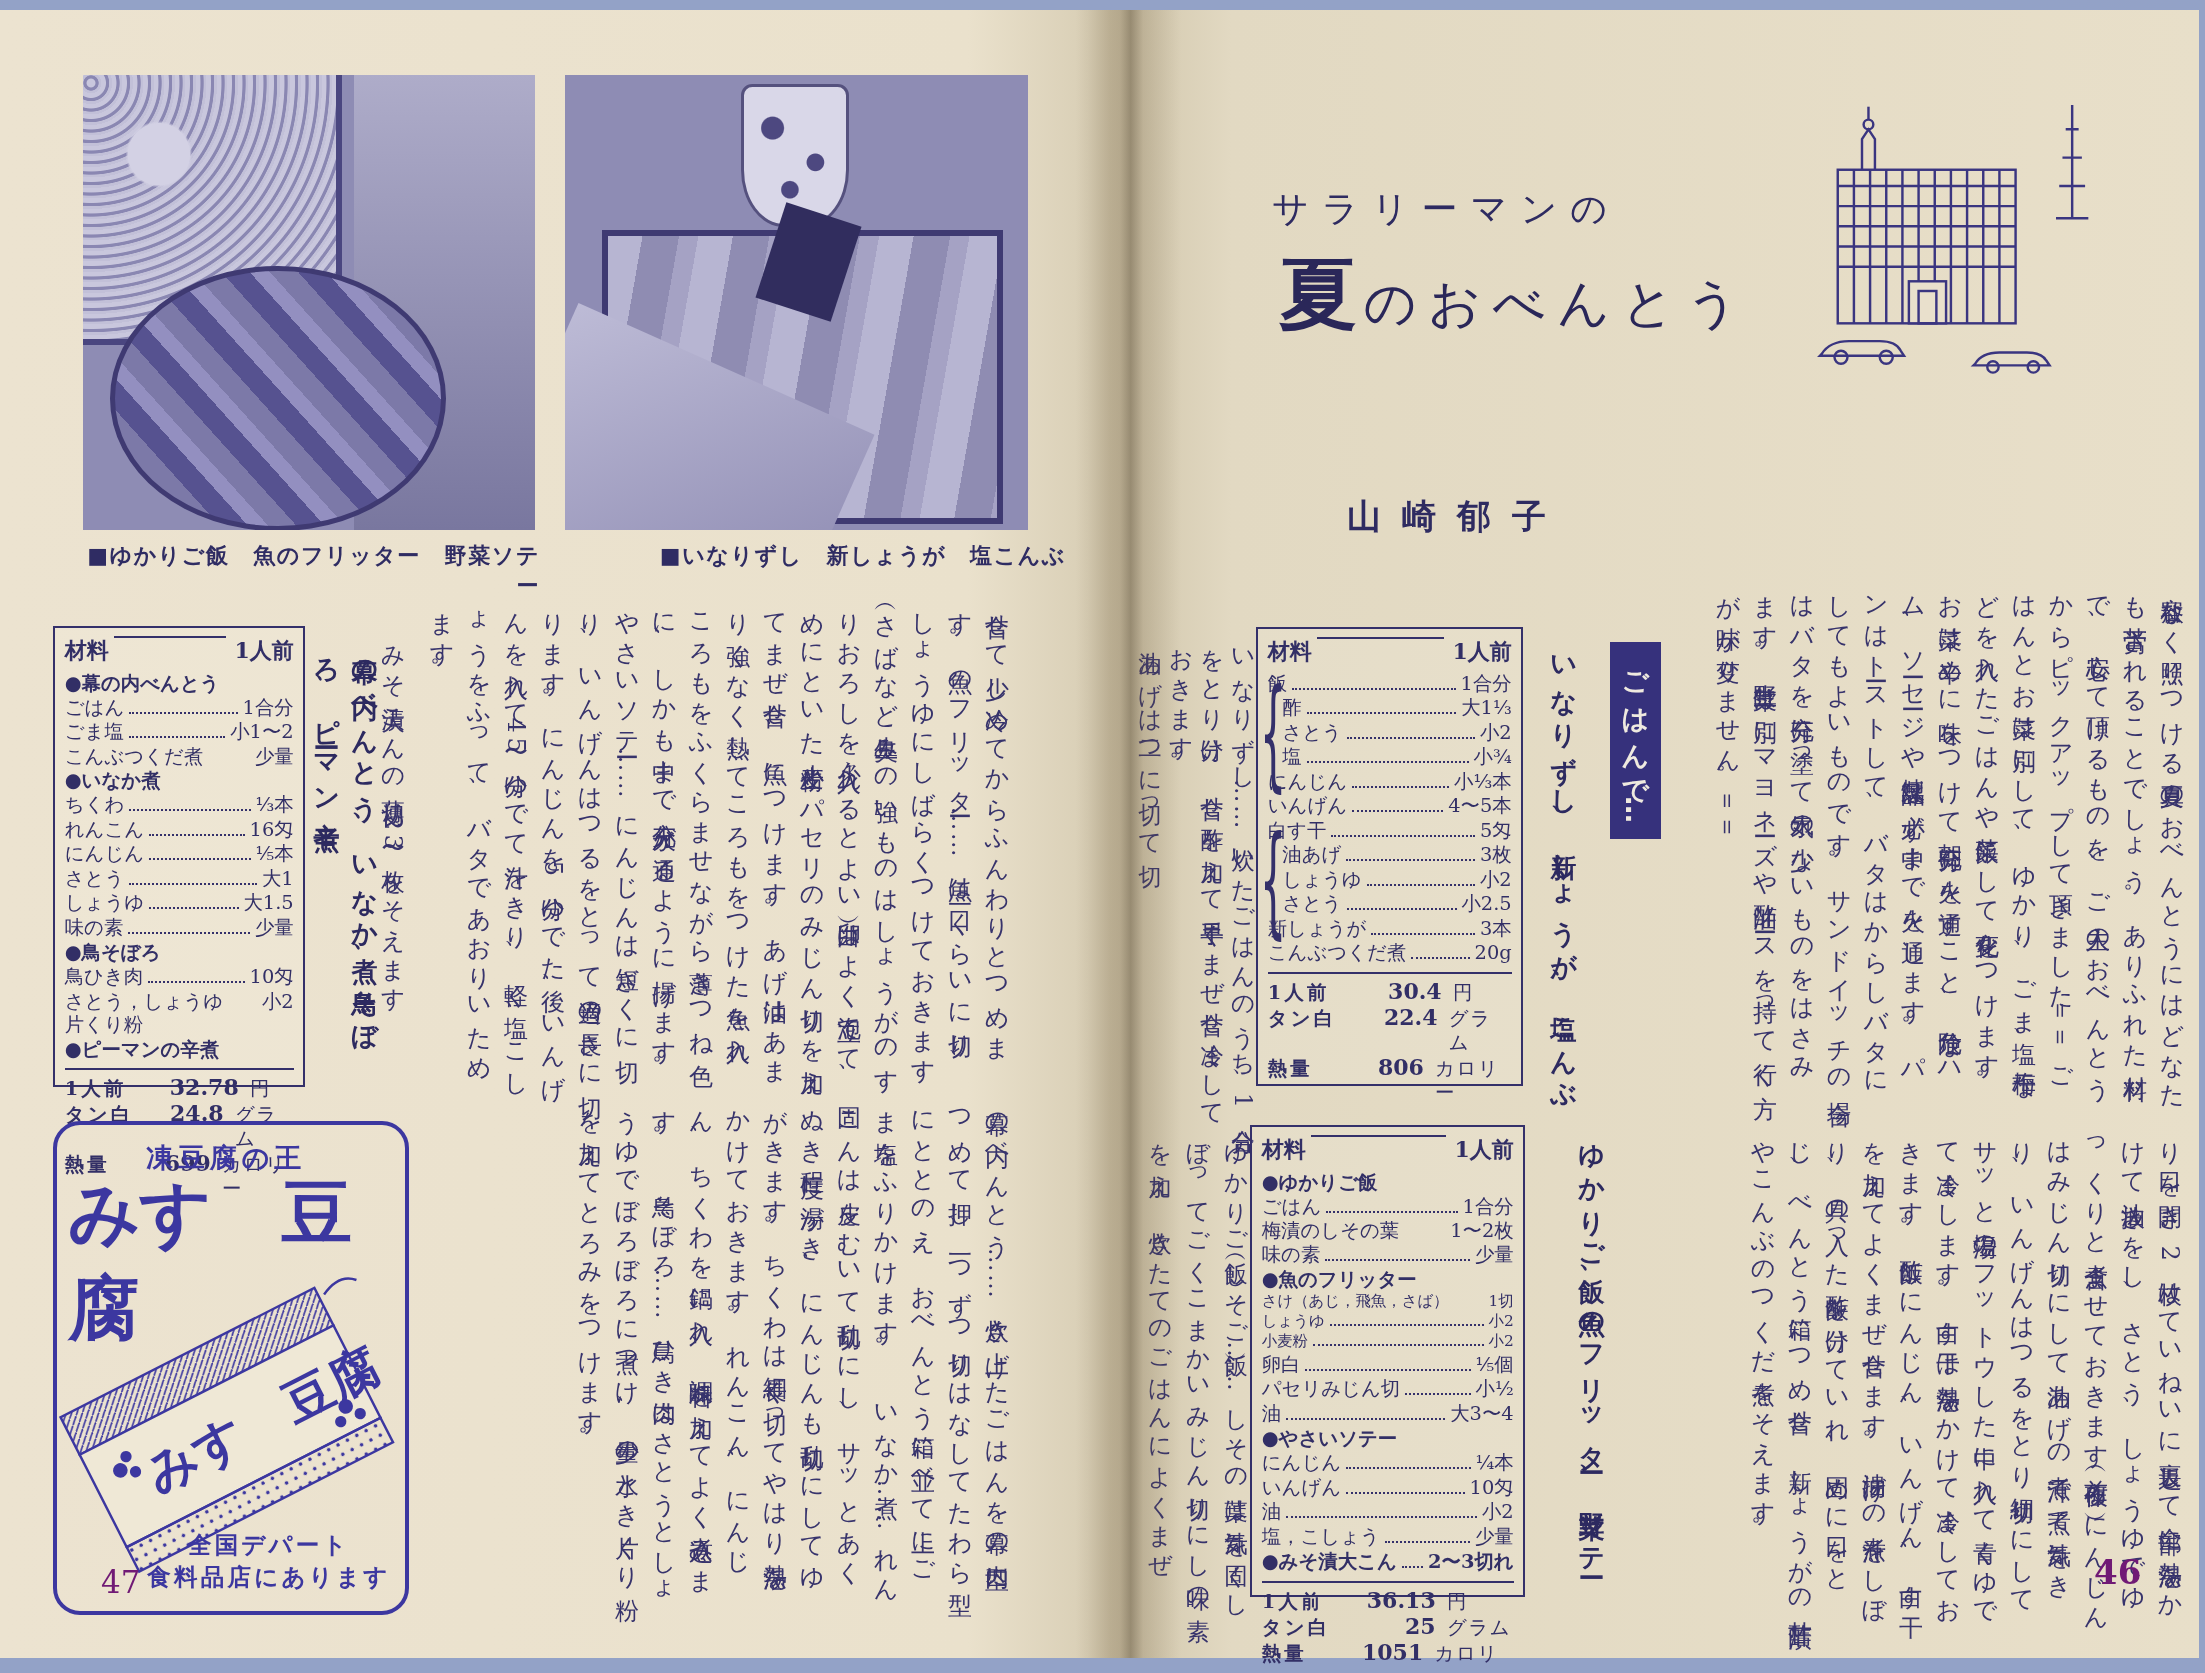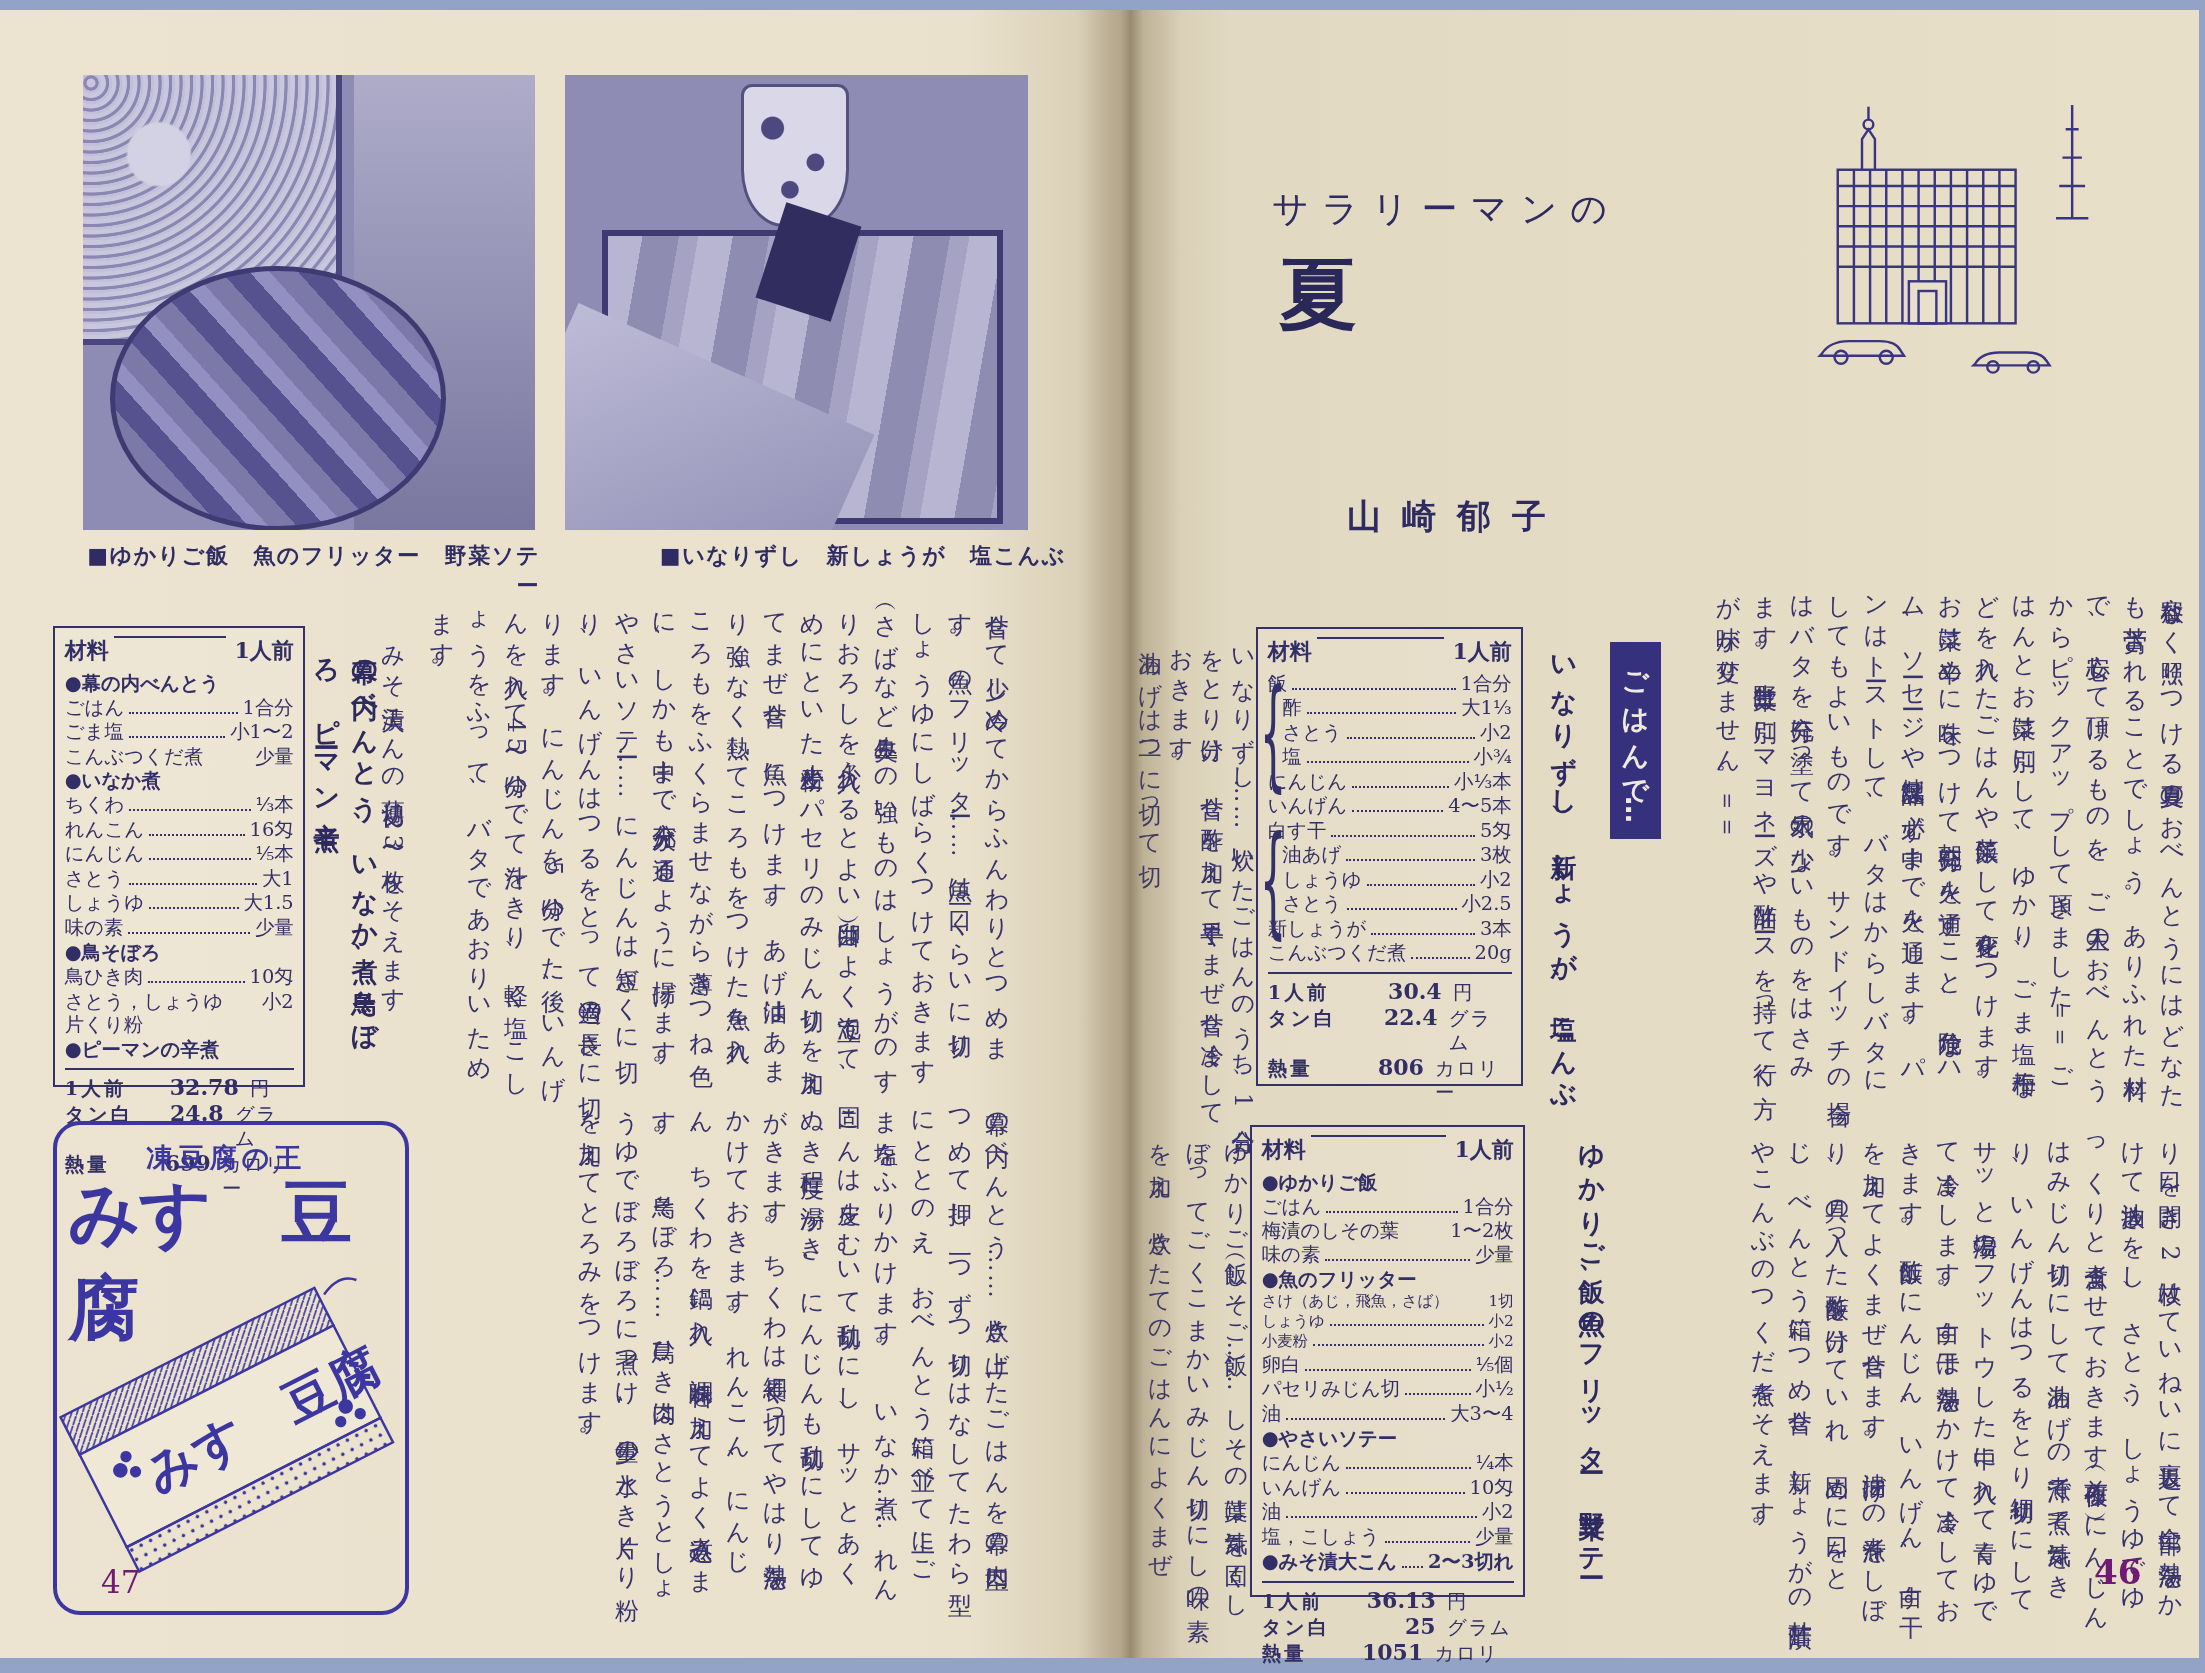--- a/index.html
+++ b/index.html
@@ -214,27 +214,32 @@
       <text x="64" y="86" font-size="62" font-weight="bold" fill="#3c37a0" font-family="DejaVu Serif,serif">みすゞ豆腐</text>
       <circle cx="36" cy="40" r="9" fill="#3c37a0"></circle>
         <circle cx="50" cy="28" r="7" fill="#3c37a0"></circle>
         <circle cx="52" cy="50" r="7" fill="#3c37a0"></circle>
       <circle cx="320" cy="96" r="9" fill="#3c37a0"></circle>
         <circle cx="306" cy="110" r="7" fill="#3c37a0"></circle>
         <circle cx="332" cy="112" r="7" fill="#3c37a0"></circle>
     </g>
     <path d="M330 60 q18 -26 40 -18" stroke="#3c37a0" stroke-width="3" fill="none"></path>
   </svg>
+  <div class="note">
+    <div>全国デパート</div>
+    <div>食料品店にあります</div>
+  </div>
 </div>
 
 <div class="abs pagenum" style="left:101px;top:1564px;">47</div>
 
 <div class="abs title-small" style="left:1272px;top:185px;">サラリーマンの</div>
 <div class="abs title-big" style="left:1279px;top:243px;">
   <span class="first">夏</span>
+  <span class="rest">のおべんとう</span>
 </div>
 
 <svg class="abs" style="left:1805px;top:97px;" width="308" height="291" viewBox="0 0 380 360">
   <g stroke="#3a3580" stroke-width="3" fill="none">
     <rect x="40" y="90" width="220" height="190"></rect>
     <path d="M60 90V280 M80 90V280 M100 90V280 M120 90V280 M140 90V280 M160 90V280 M180 90V280 M200 90V280 M220 90V280 M240 90V280"></path>
     <path d="M40 110H260 M40 135H260 M40 160H260 M40 185H260 M40 210H260"></path>
     <rect x="128" y="228" width="46" height="52" fill="#e9e0cc"></rect>
     <rect x="140" y="240" width="22" height="40"></rect>
     <path d="M70 90 L70 52 L78 40 L86 52 L86 90"></path>

